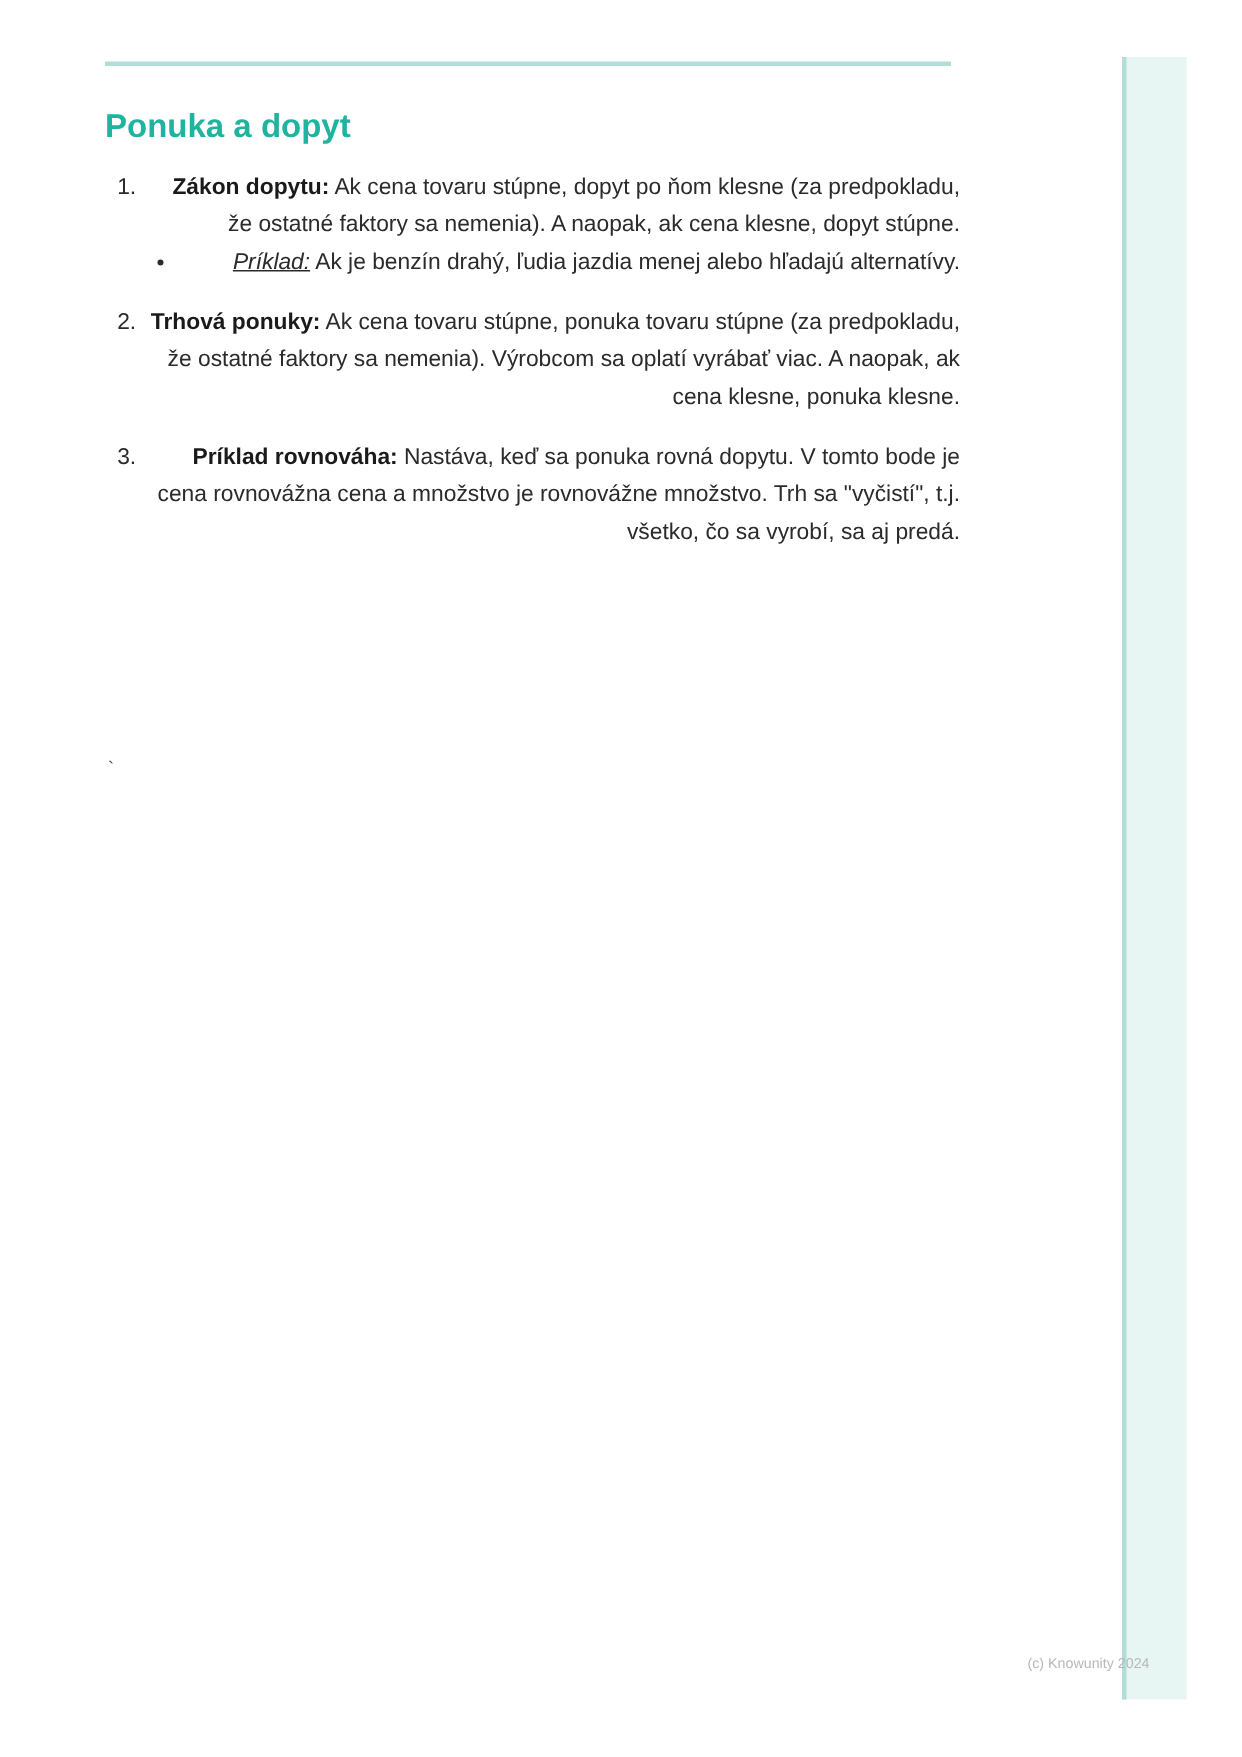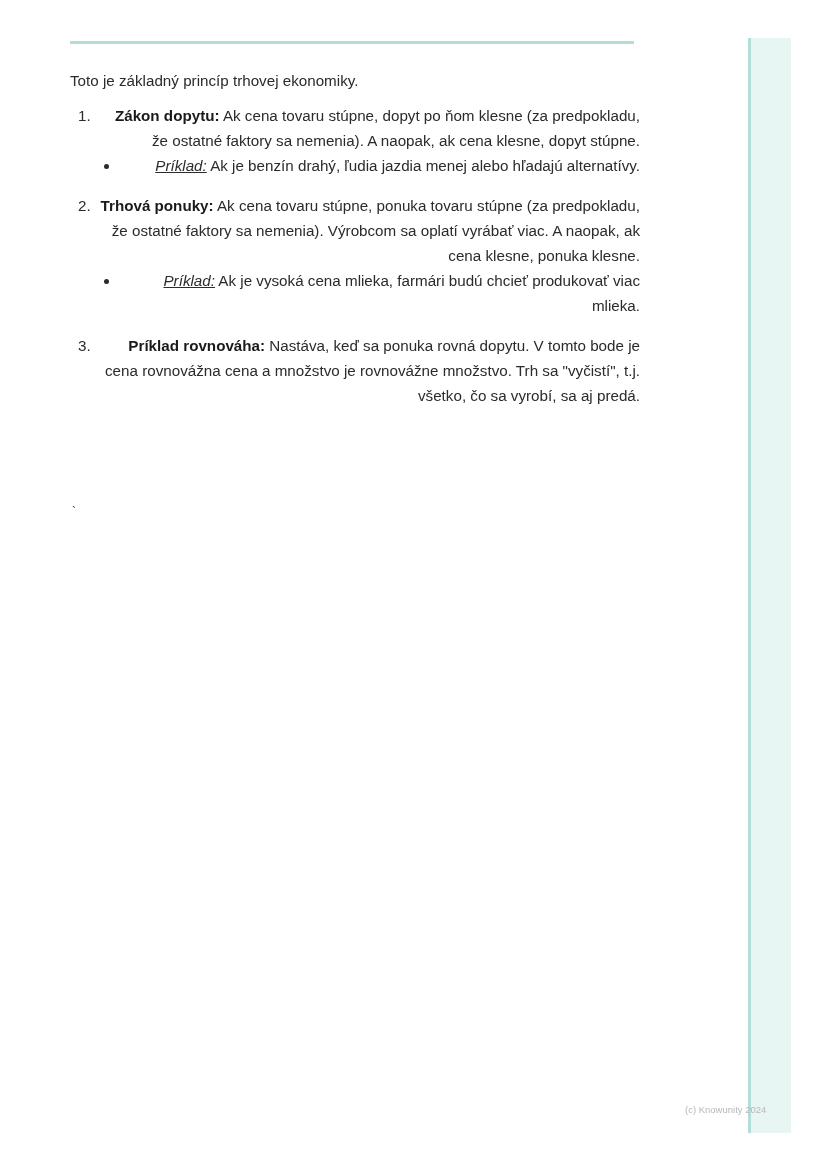--- a/index.html
+++ b/index.html
@@ -41,33 +41,30 @@
   }
 </style>
 </head>
 <body>
 
 <div class="top-rule"></div>
 <div class="side-band"></div>
 <div class="side-line"></div>
 
 <div class="content">
-  <p class="intro">Toto je základný princíp trhovej ekonomiky.</p>
+  <h1>Ponuka a dopyt</h1>
   <ol>
     <li>
       <b>Zákon dopytu:</b><span> Ak cena tovaru stúpne, dopyt po ňom klesne (za predpokladu, že ostatné faktory sa nemenia). A naopak, ak cena klesne, dopyt stúpne.</span>
       <ul>
         <li><i>Príklad:</i><span> Ak je benzín drahý, ľudia jazdia menej alebo hľadajú alternatívy.</span></li>
       </ul>
     </li>
     <li>
       <b>Trhová ponuky:</b><span> Ak cena tovaru stúpne, ponuka tovaru stúpne (za predpokladu, že ostatné faktory sa nemenia). Výrobcom sa oplatí vyrábať viac. A naopak, ak cena klesne, ponuka klesne.</span>
-      <ul>
-        <li><i>Príklad:</i><span> Ak je vysoká cena mlieka, farmári budú chcieť produkovať viac mlieka.</span></li>
-      </ul>
     </li>
     <li>
       <b>Príklad rovnováha:</b><span> Nastáva, keď sa ponuka rovná dopytu. V tomto bode je cena rovnovážna cena a množstvo je rovnovážne množstvo. Trh sa "vyčistí", t.j. všetko, čo sa vyrobí, sa aj predá.</span>
     </li>
   </ol>
 </div>
 
 <div class="tick">`</div>
 <div class="footer">(c) Knowunity 2024</div>
 

